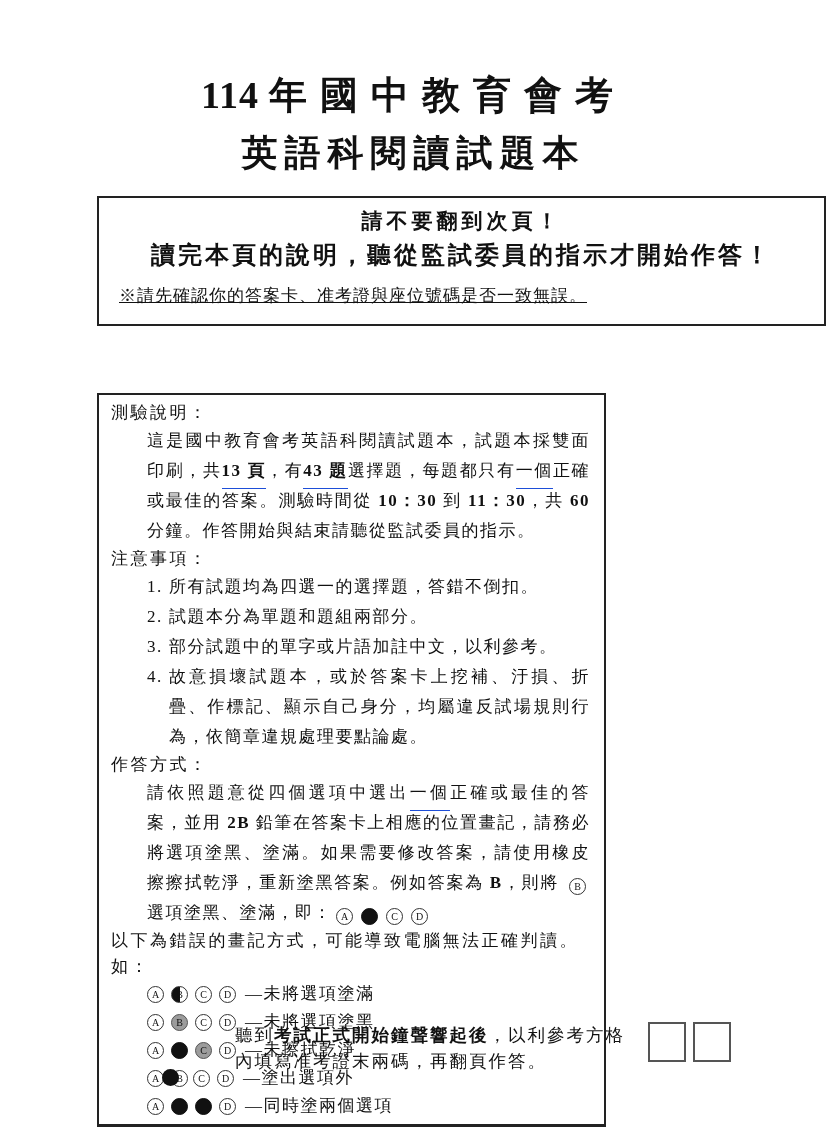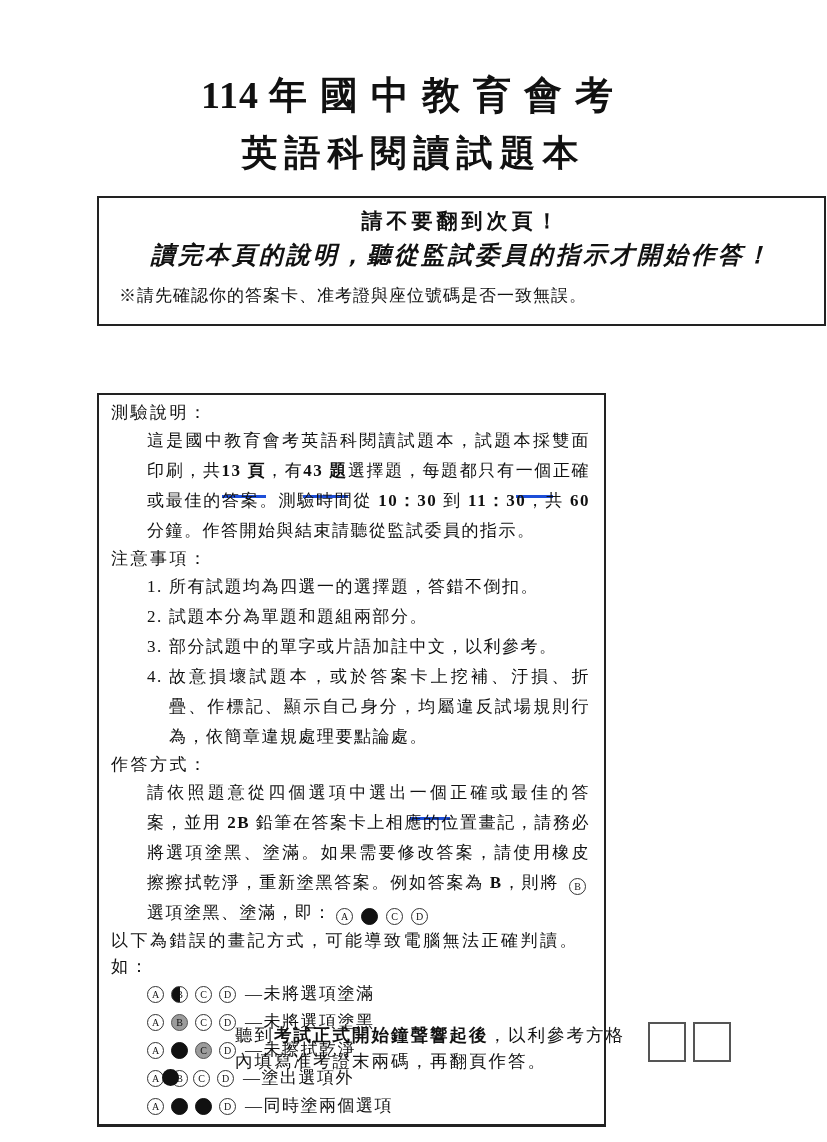--- a/index.html
+++ b/index.html
@@ -16,34 +16,34 @@
   .hdr .t1 .num{letter-spacing:1px;margin-right:10px;}
   .hdr .t1 .cjk{letter-spacing:13px;}
   .hdr .t2{font-size:36px;font-weight:bold;letter-spacing:7px;margin-top:8px;}
   
   .warnbox{
     position:absolute;left:97px;top:196px;width:729px;height:130px;
     border:2px solid #222;box-sizing:border-box;
     padding:8px 14px 0 14px;
   }
   .warn1{text-align:center;font-size:21px;font-weight:bold;letter-spacing:4px;line-height:30px;}
-  .warn2{text-align:center;font-size:24px;font-weight:bold;letter-spacing:3px;line-height:38px;font-style:italic;}
-  .warnnote{font-size:17px;letter-spacing:1px;margin-top:10px;padding-left:6px;}
+  .warn2{text-align:center;font-size:24px;font-weight:bold;letter-spacing:3px;line-height:38px;}
+  .warnnote{font-size:17px;letter-spacing:1px;margin-top:10px;padding-left:6px;text-decoration:underline;}
   
   .intro{position:absolute;left:97px;top:358px;font-size:17px;letter-spacing:2px;}
   
   .mainbox{
     position:absolute;left:97px;top:393px;width:509px;min-height:607px;
     border:2px solid #222;border-bottom-width:3px;box-sizing:border-box;
     padding:5px 14px 4px 12px;
   }
   .bh{font-size:17px;letter-spacing:2.5px;line-height:26px;}
   .para{font-size:17px;letter-spacing:1.5px;line-height:30px;margin-left:36px;text-align:justify;}
   .b{font-weight:bold;}
-  .u{border-bottom:3px solid #1d4ed8;padding-bottom:15px;margin-top:16px;}
+  .u{border-bottom:1px solid #1d4ed8;padding-bottom:8px;margin-top:16px;}
   .notes .item{display:flex;font-size:17px;letter-spacing:1.5px;line-height:30px;margin-left:36px;}
   .notes .num{flex:0 0 22px;}
   .notes .itxt{flex:1;text-align:justify;}
   .notes .itxt.u2{text-underline-offset:4px;}
   
   .bubble{
     display:inline-flex;align-items:center;justify-content:center;
     width:15px;height:15px;border:1px solid #333;border-radius:50%;
     font-size:10px;line-height:15px;letter-spacing:0;
     vertical-align:-2px;background:#fff;color:#111;

